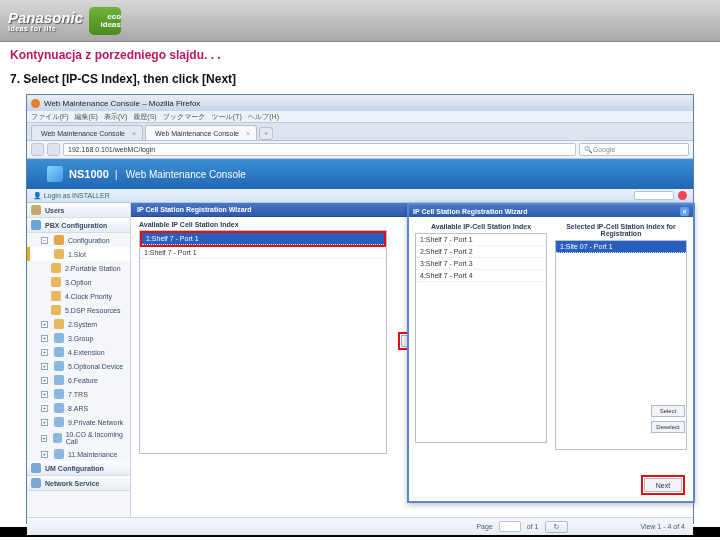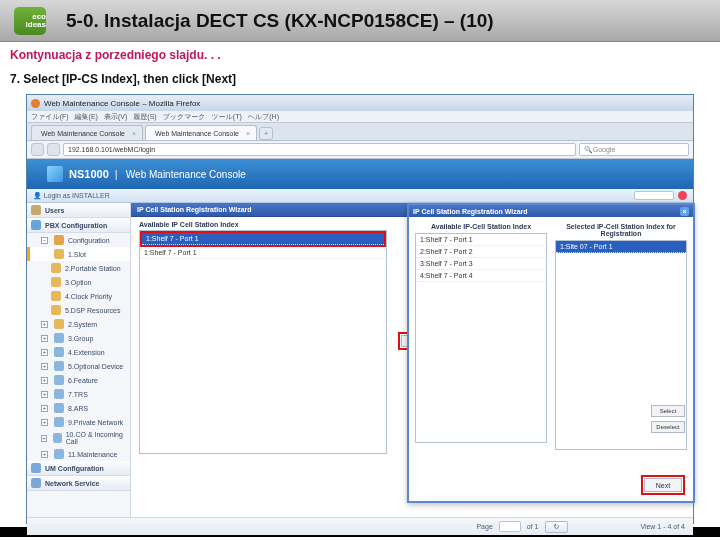--- a/index.html
+++ b/index.html
@@ -113,25 +113,27 @@
   .bottom-tb{height:18px;border-top:1px solid #cfd7e2;background:linear-gradient(#f5f7fb,#e6ebf3);display:flex;align-items:center;justify-content:flex-end;gap:6px;padding:0 8px;font-size:7px;color:#4a5a72;}
   .tb-field{height:11px;background:#fff;border:1px solid #b8c4d6;border-radius:2px;}
   .tb-btn{height:12px;padding:0 8px;background:linear-gradient(#fafcfe,#e2e9f2);border:1px solid #aeb9ca;border-radius:2px;display:flex;align-items:center;}
 
   .foot-stripe{height:10px;background:#000;margin-top:3px;}
 </style>
 </head>
 <body>
 
 <div class="header">
+  <div>
+    <div class="pana-logo"><span>Panasonic</span><span class="pana-sub">ideas for life</span></div>
+  </div>
   <div class="eco-badge">
     <span>eco</span>
       <span>ideas</span>
   </div>
-  <div class="title">5-0. Instalacja DECT CS (KX-NCP0158CE) – (10)</div>
 </div>
 
 <div class="subhead">Kontynuacja z porzedniego slajdu. . .</div>
 <div class="stepline">7. Select [IP-CS Index], then click [Next]</div>
 
 <div class="screenshot">
   <div class="ff-title">
     <span class="globe"></span>
     <span>Web Maintenance Console – Mozilla Firefox</span>
   </div>

